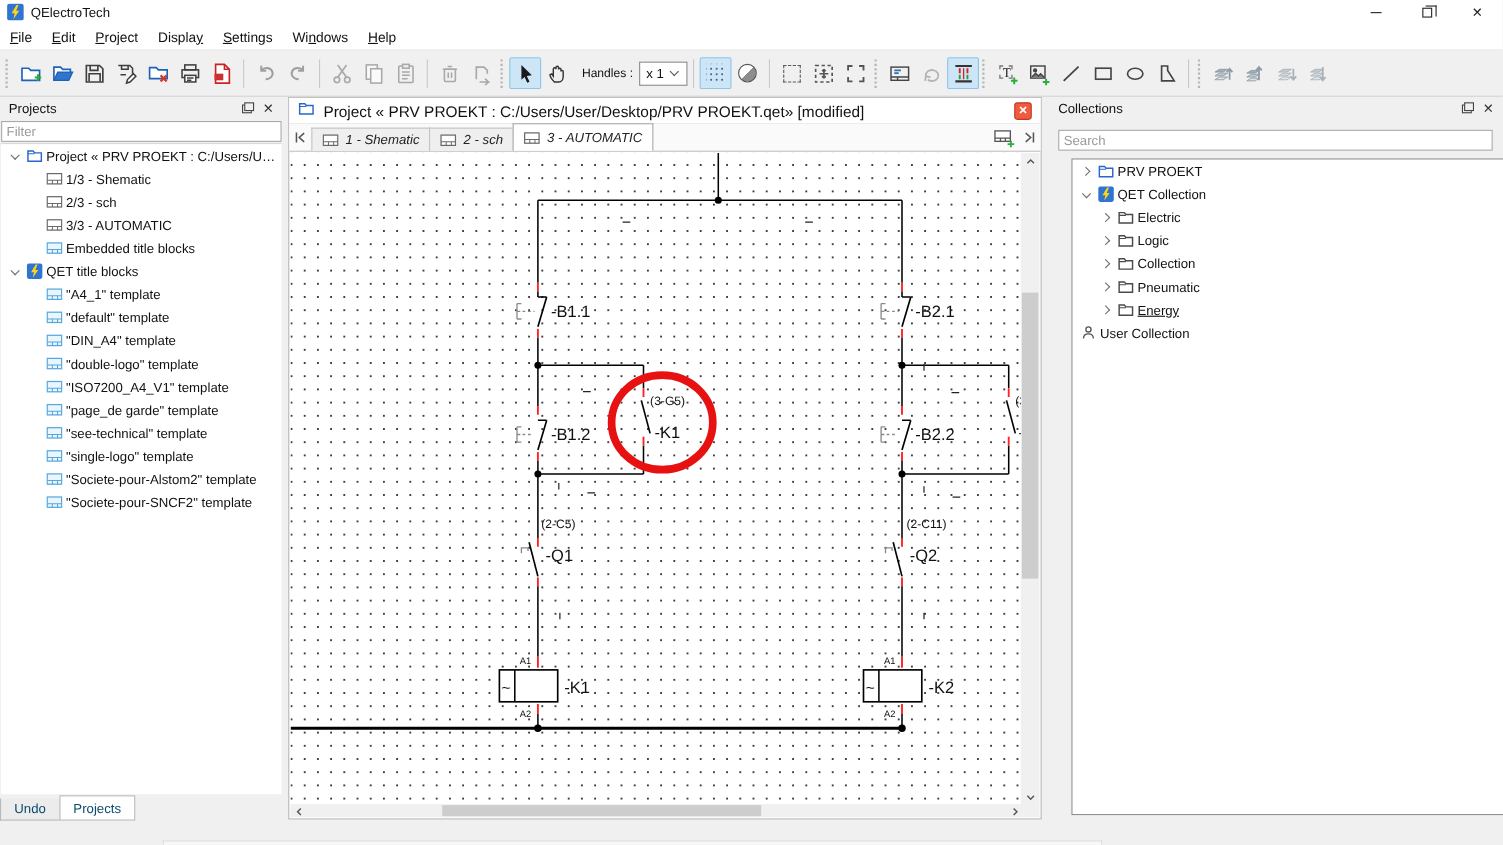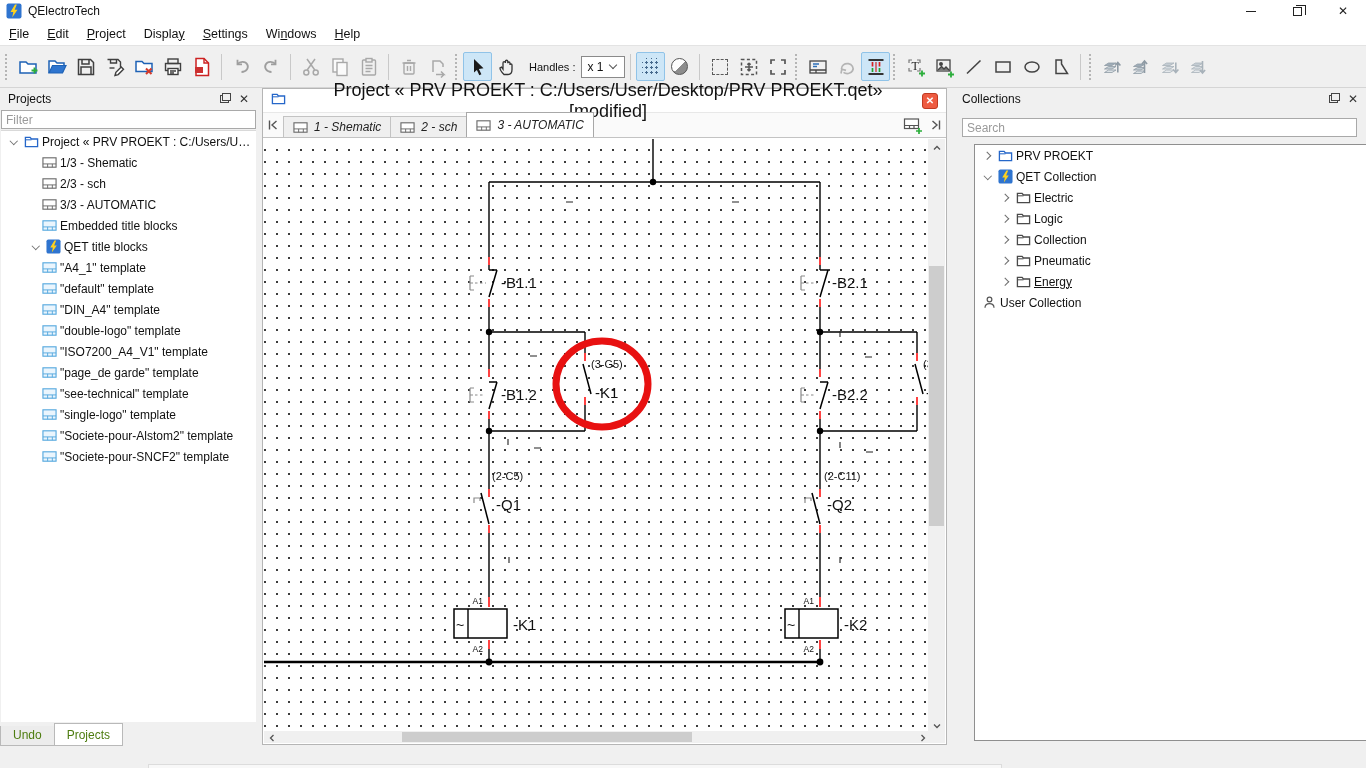--- a/index.html
+++ b/index.html
@@ -50,32 +50,32 @@
   .chev{display:inline-block;width:13px;height:13px;position:relative;flex:none;}
   .chev::after{content:"";position:absolute;width:4.5px;height:4.5px;border-right:1.4px solid #707070;border-bottom:1.4px solid #707070;left:3px;top:3.5px;transform:rotate(-45deg);}
   .chev.down::after{transform:rotate(45deg);top:2.5px;left:3.5px;}
   .chev.blank::after{display:none;}
   .ticon{width:16px;height:16px;flex:none;display:flex;align-items:center;justify-content:center;}
 
   #projects-dock{position:absolute;left:0;top:88px;width:257px;height:634px;}
   #projects-filter{position:absolute;left:1px;top:110px;width:255px;}
   #projects-tree{position:absolute;left:1px;top:130px;width:255px;height:592px;border-top:1px solid #d9d9d9;}
   #dock-tabs{position:absolute;left:0;top:724px;height:22px;display:flex;align-items:flex-end;font-size:12px;}
-  .dtab{padding:2px 12px 3px 12px;border:1px solid #b9b9b9;border-top:none;background:#ececec;color:#4d7c0f;margin-right:-1px;}
+  .dtab{padding:2px 12px 3px 12px;border:1px solid #b9b9b9;border-top:none;background:#ececec;color:#0c4a6e;margin-right:-1px;}
   .dtab.active{background:#fff;border-top:1px solid #b9b9b9;padding-top:4px;}
 
   #collections-dock{position:absolute;left:952px;top:88px;width:414px;height:660px;}
   #collections-search{position:absolute;left:10px;top:30px;width:395px;}
   #collections-tree{position:absolute;left:22px;top:56px;width:395px;height:597px;border:1px solid #8f8f8f;}
 
   
   #mdi{position:absolute;left:262px;top:88px;width:685px;height:657px;background:#fff;border:1px solid #b5b5b5;}
   #mdi-titlebar{height:24px;background:#fff;display:flex;align-items:center;border-bottom:1px solid #e8e8e8;}
   #mdi-titlebar .fico{margin:0 8px;flex:none;}
-  #mdi-title{flex:1;text-align:center;font-size:18px;}
+  #mdi-title{flex:1;text-align:left;font-size:14px;}
   #mdi-close{width:16px;height:16px;margin-right:8px;border-radius:3px;background:#ee5b41;border:1px solid #c03a22;color:#fff;font-size:10px;font-weight:bold;display:flex;align-items:center;justify-content:center;flex:none;}
   #tabbar{height:25px;display:flex;align-items:flex-end;background:#fafafa;border-bottom:1px solid #c3c3c3;}
   .navbtn{width:20px;height:24px;display:flex;align-items:center;justify-content:center;color:#555;font-size:12px;flex:none;}
   #dtabs{display:flex;align-items:flex-end;height:25px;font-style:italic;}
   .dgtab{display:flex;align-items:center;gap:5px;height:21px;padding:0 9px;font-size:12px;border:1px solid #c3c3c3;border-bottom:none;background:#efefef;margin-right:-1px;color:#222;}
   .dgtab.active{height:25px;background:#fff;border-color:#a8a8a8;position:relative;z-index:2;}
   #tab-spacer{flex:1;}
   #addtab-btn{width:26px;height:24px;display:flex;align-items:center;justify-content:center;flex:none;}
 
   #dview{position:absolute;left:1px;top:50px;width:666px;height:595px;background:#fff;overflow:hidden;
@@ -429,21 +429,21 @@
     <div class="trow" style="padding-left: 24px;">
       <span class="chev blank"></span>
       <span class="ticon">
         <svg viewBox="0 0 16 16" width="15" height="15">
           <rect x="1" y="3" width="14" height="10" fill="#eaf5fd" stroke="#55a8de" stroke-width="1.2"></rect>
           <path d="M1 9.5 h14 M6 9.5 V13 M11 9.5 V13" stroke="#55a8de" stroke-width="1" fill="none"></path>
         </svg>
       </span>
       <span class="lbl">Embedded title blocks</span>
     </div>
-    <div class="trow" style="padding-left: 6px; margin-left: 22px;">
+    <div class="trow" style="padding-left: 6px;">
       <span class="chev down"></span>
       <span class="ticon">
         <svg viewBox="0 0 16 16" width="15" height="15">
           <rect x="0.5" y="0.5" width="15" height="15" rx="2" fill="#2f74cf"></rect>
           <polygon points="9,1.5 4.5,9 7.3,9 6.2,14.5 11.5,6.8 8.7,6.8 10.8,1.5" fill="#ffd21c"></polygon>
         </svg>
       </span>
       <span class="lbl">QET title blocks</span>
     </div>
     <div class="trow" style="padding-left: 24px;">

